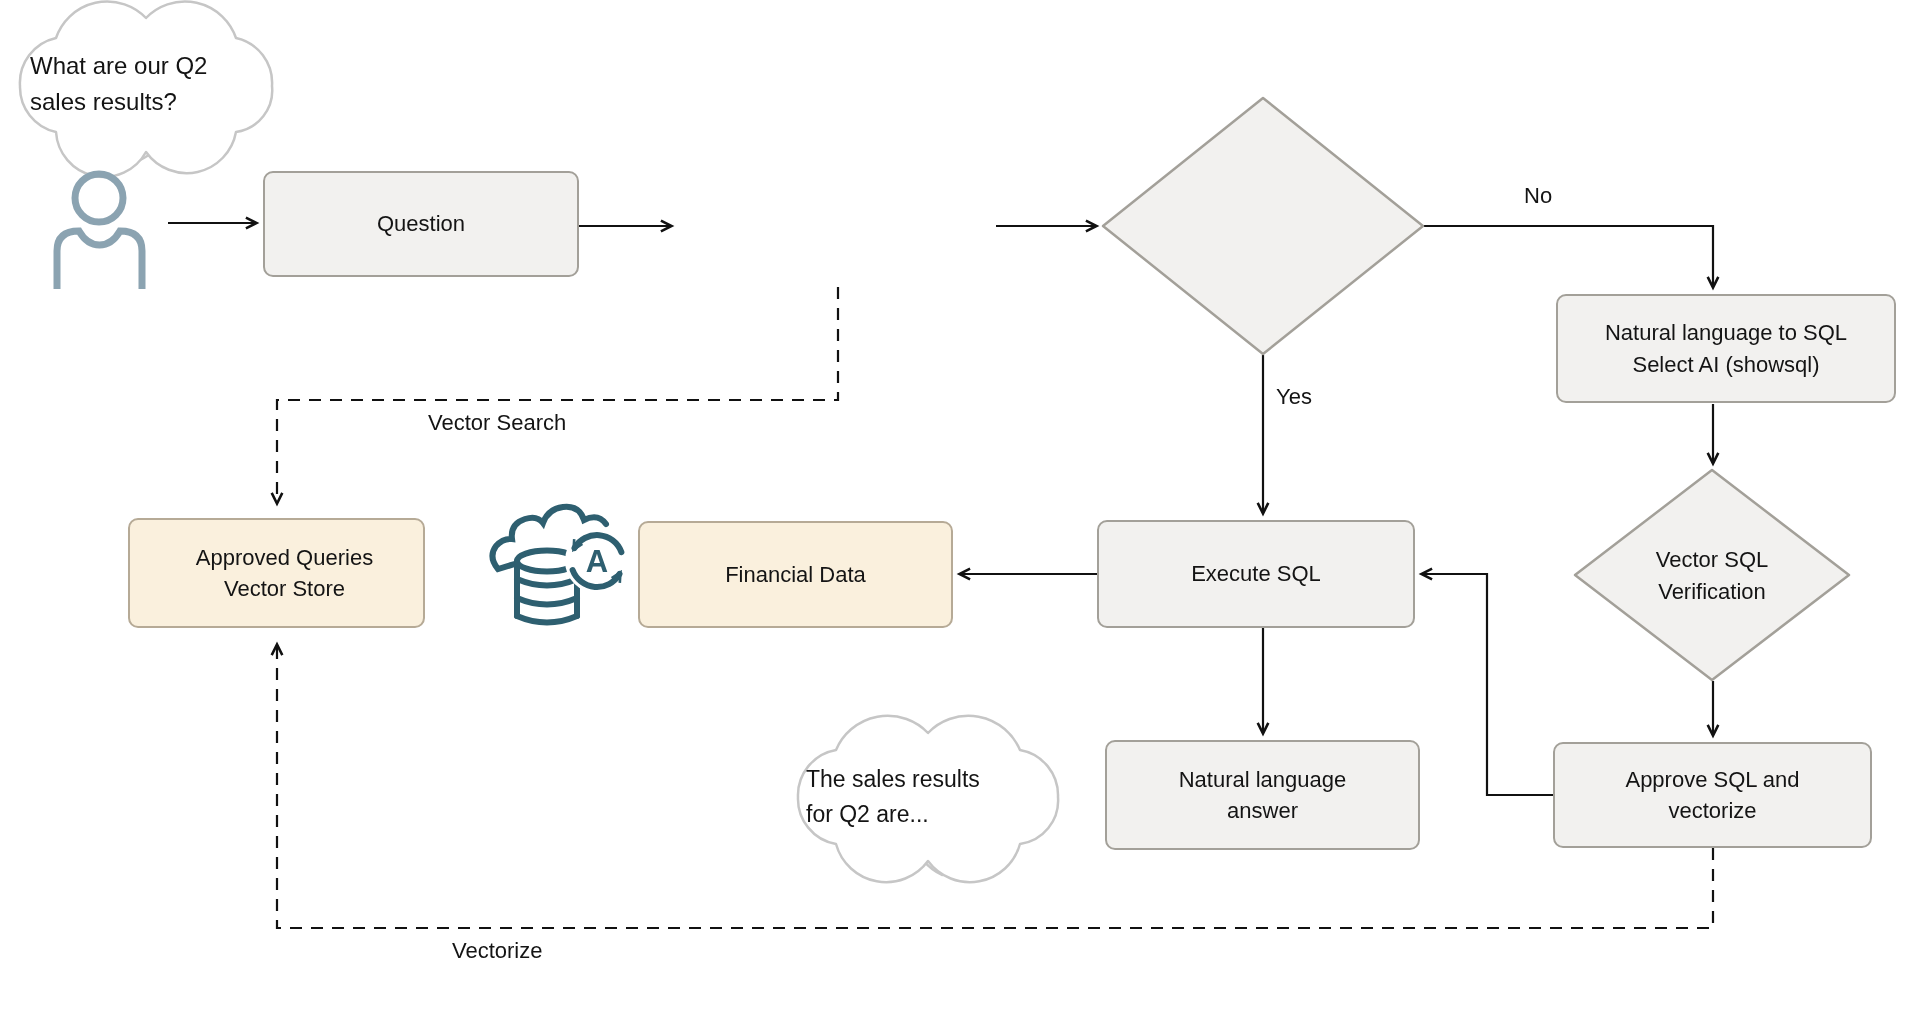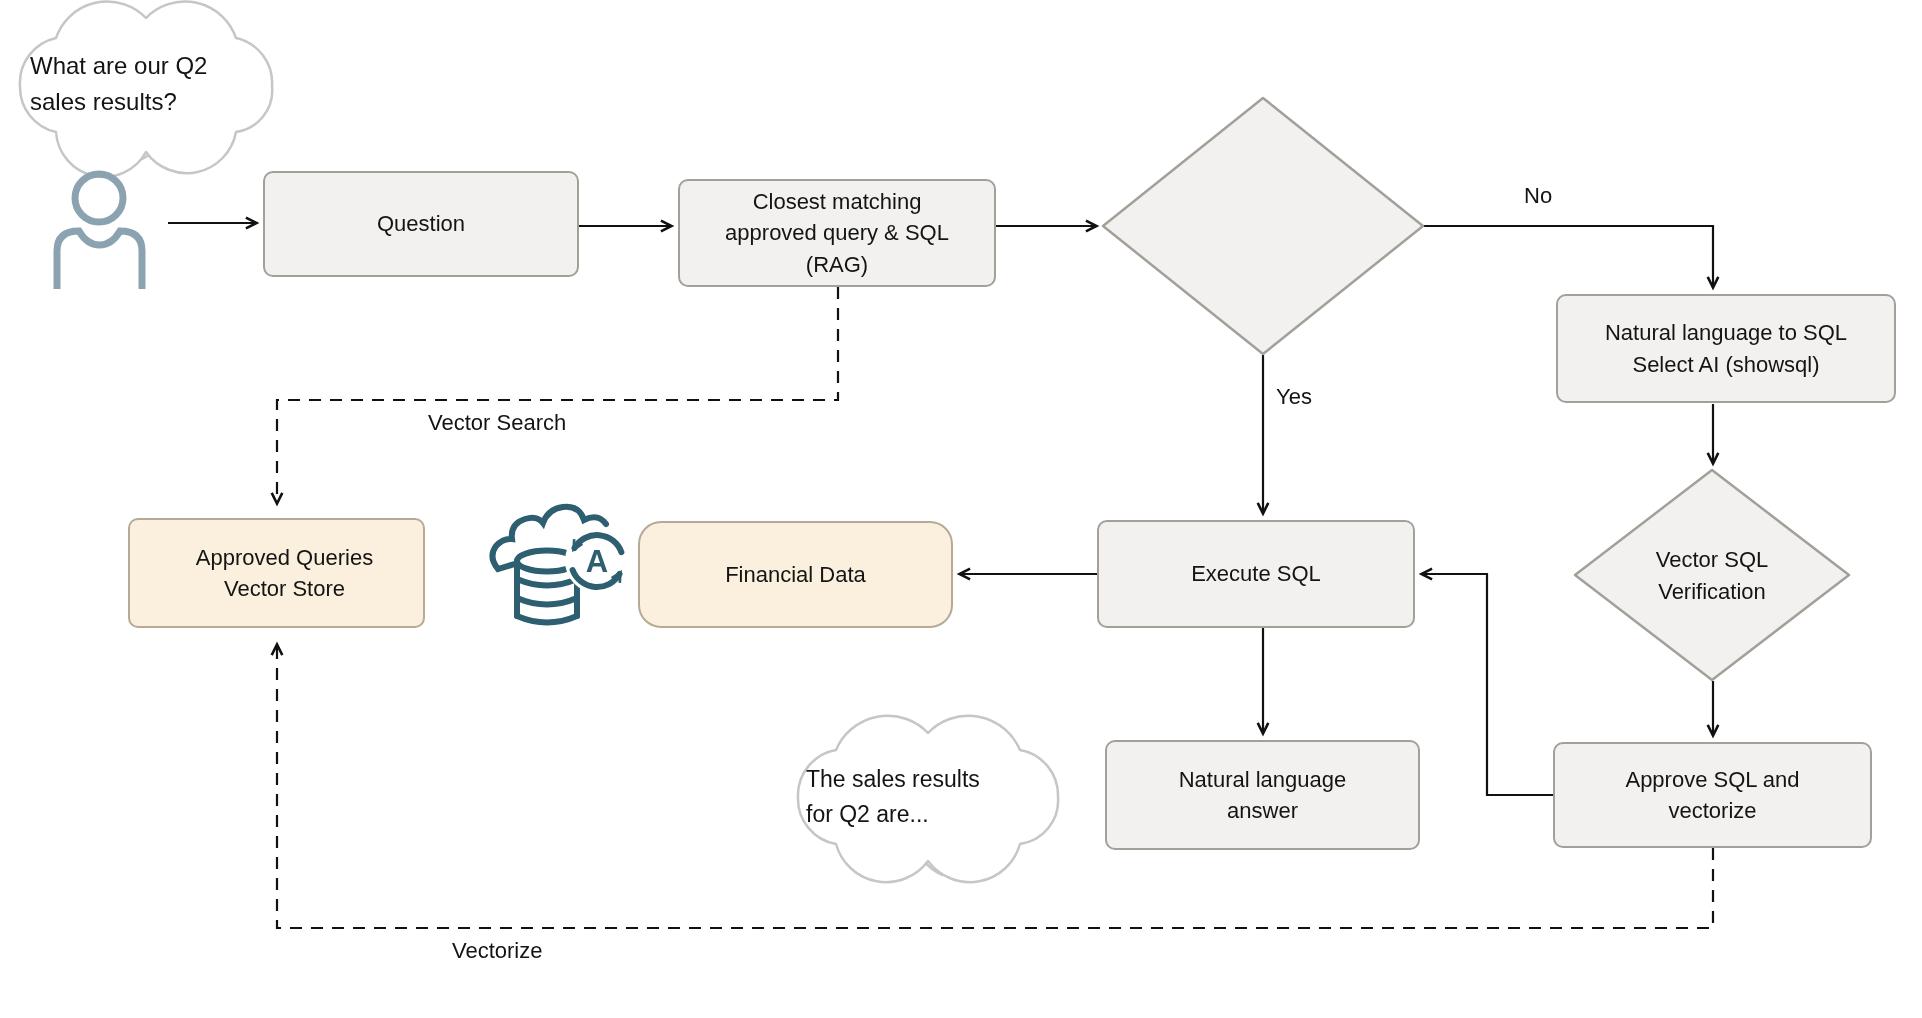--- a/index.html
+++ b/index.html
@@ -104,29 +104,26 @@
       <text x="597" y="572" class="sync-letter">A</text>
     </g>
   </svg>
 
   <div class="btext" style="left:30px; top:48px; width:232px; font-size:24px;">What are our Q2
 sales results?</div>
   <div class="btext" style="left:806px; top:762px; width:244px; font-size:23px;">The sales results
 for Q2 are...</div>
 
   <div class="node" style="left:263px; top:171px; width:316px; height:106px;">Question</div>
-  <div class="node" style="left:678px; top:179px; width:318px; height:108px;">Closest matching
-approved query &amp; SQL
-(RAG)</div>
   <div class="node" style="left:1556px; top:294px; width:340px; height:109px;">Natural language to SQL
 Select AI (showsql)</div>
   <div class="node" style="left:1553px; top:742px; width:319px; height:106px;">Approve SQL and
 vectorize</div>
   <div class="node" style="left:1097px; top:520px; width:318px; height:108px;">Execute SQL</div>
-  <div class="node accent" style="left:638px; top:521px; width:315px; height:107px;border-radius:23px;">Financial Data</div>
+  <div class="node accent" style="left:638px; top:521px; width:315px; height:107px;">Financial Data</div>
   <div class="node accent" style="left:128px; top:518px; width:297px; height:110px;padding-left:16px;">Approved Queries
 Vector Store</div>
   <div class="node" style="left:1105px; top:740px; width:315px; height:110px;">Natural language
 answer</div>
 
   <div class="dlabel" style="left:1597px; top:508px; width:230px; height:135px;">Vector SQL
 Verification</div>
 
   <div class="elabel" style="left:1524px; top:183px;">No</div>
   <div class="elabel" style="left:1236px; top:384px;margin-left:40px;">Yes</div>

